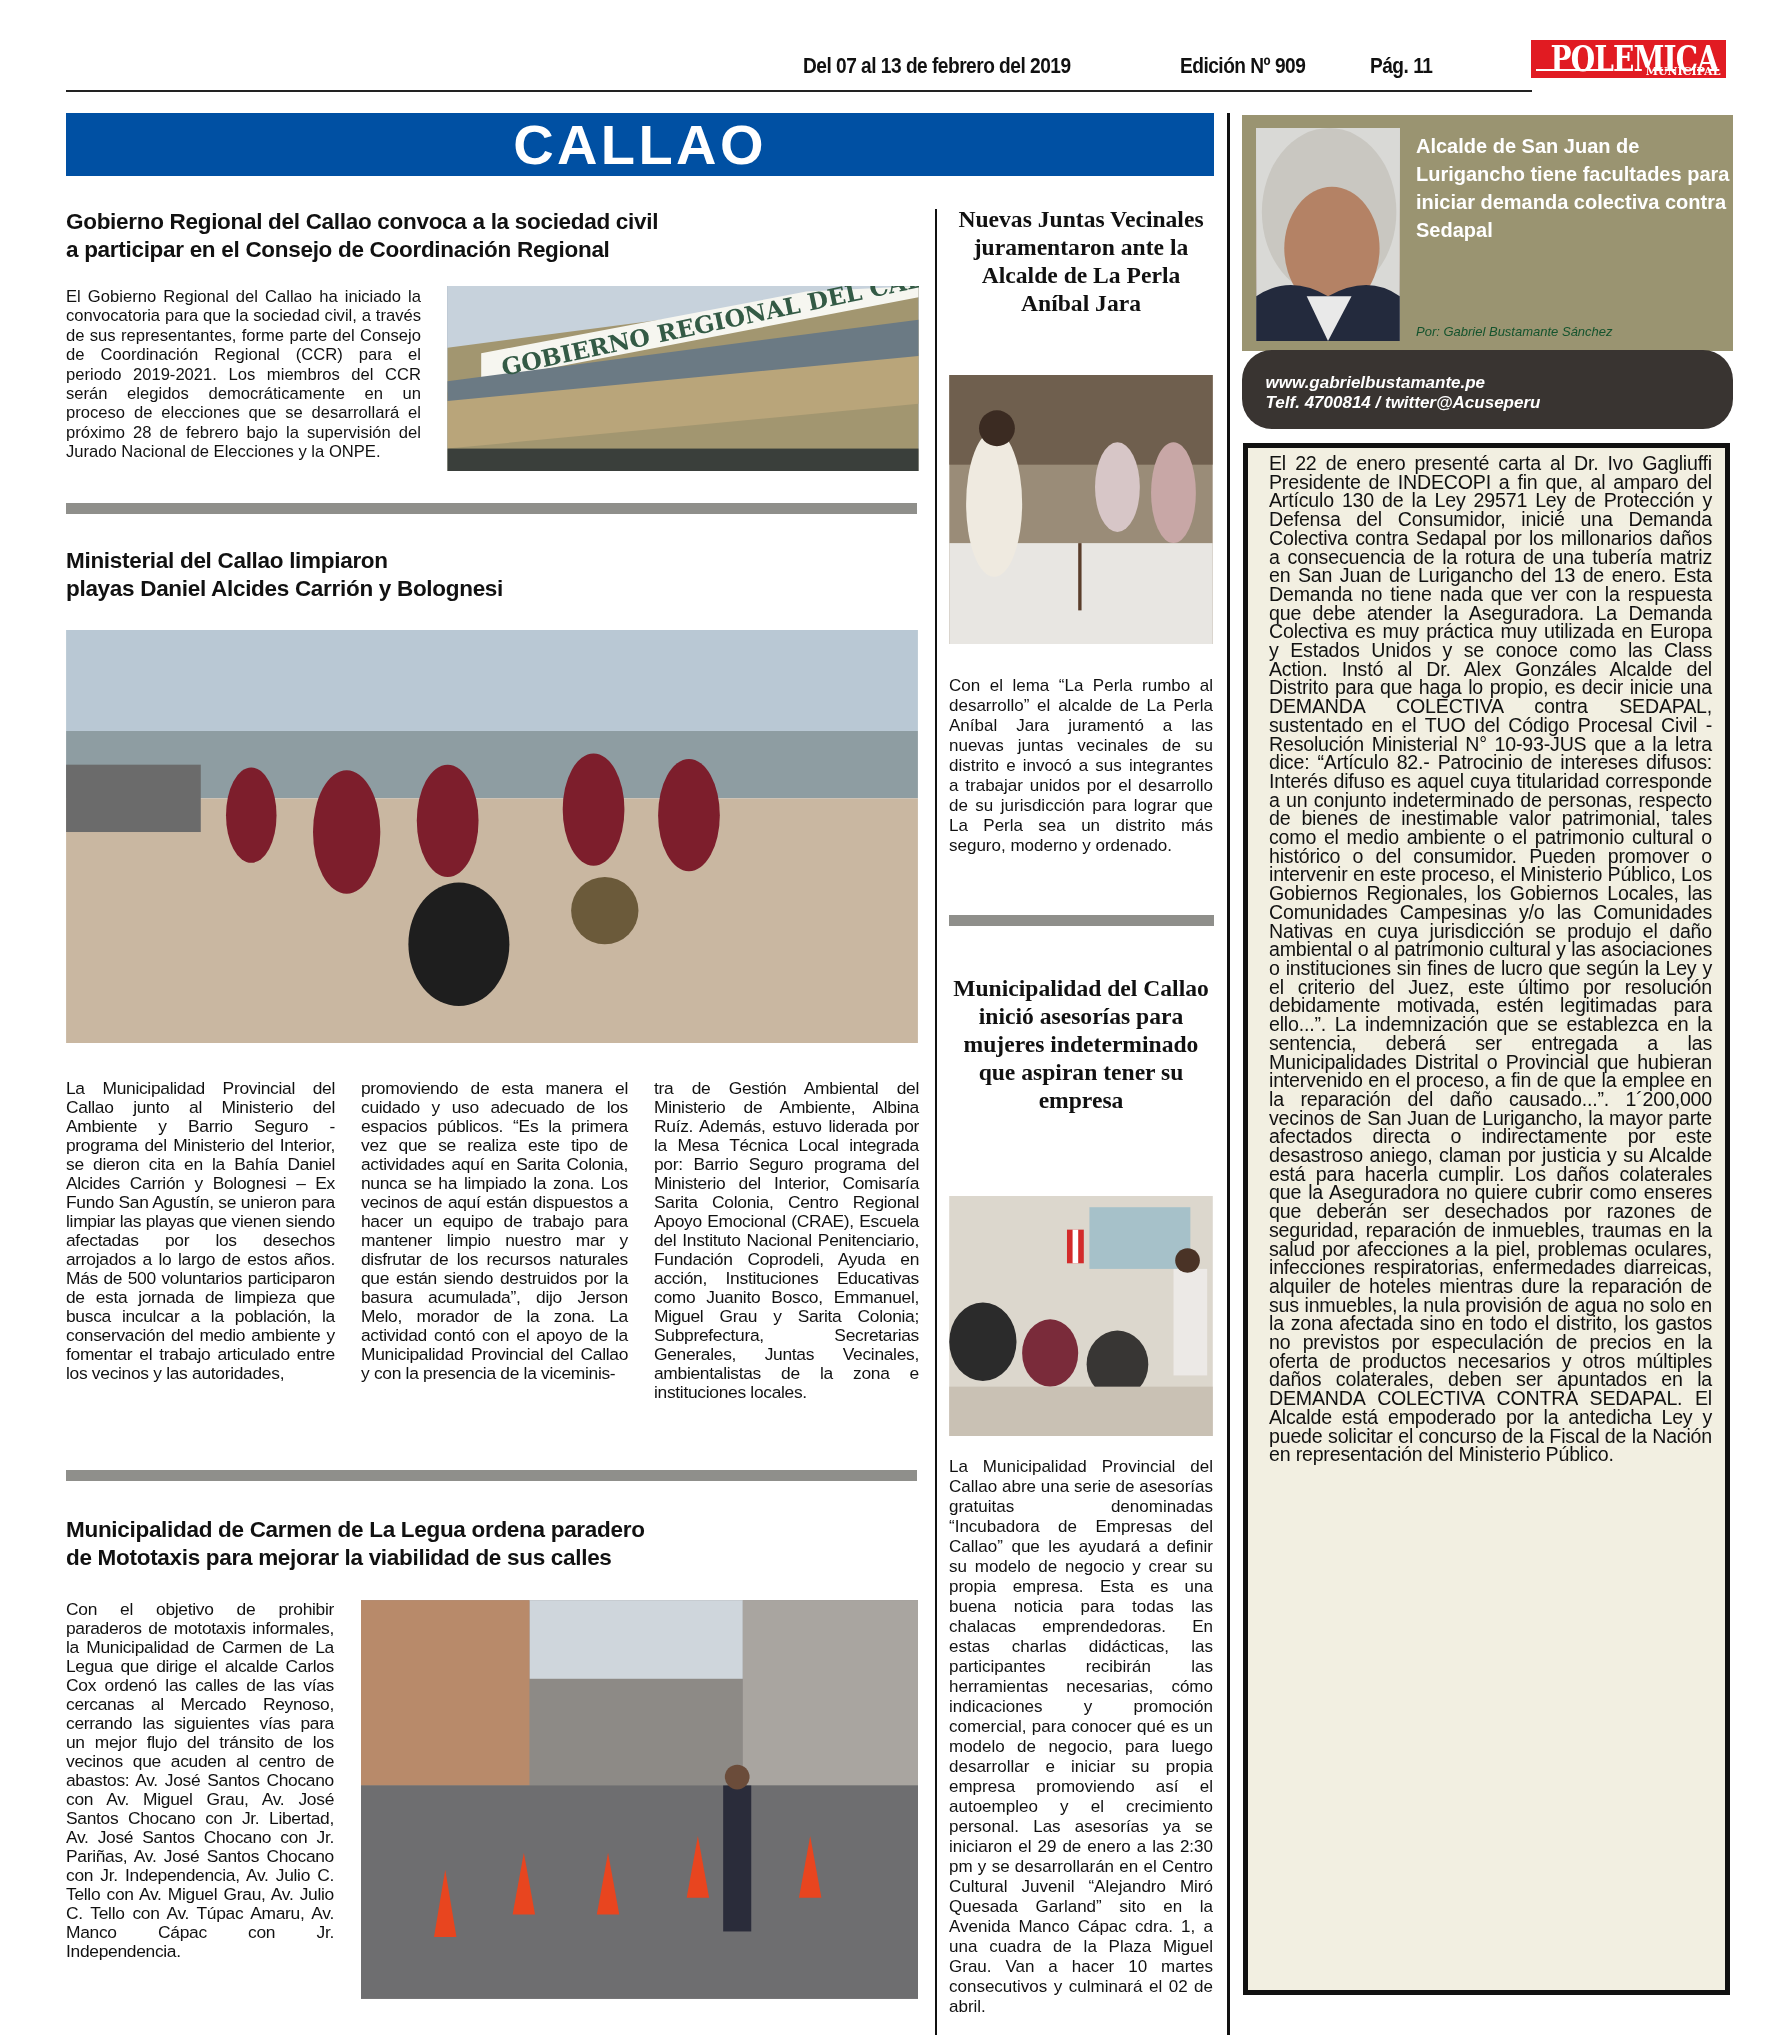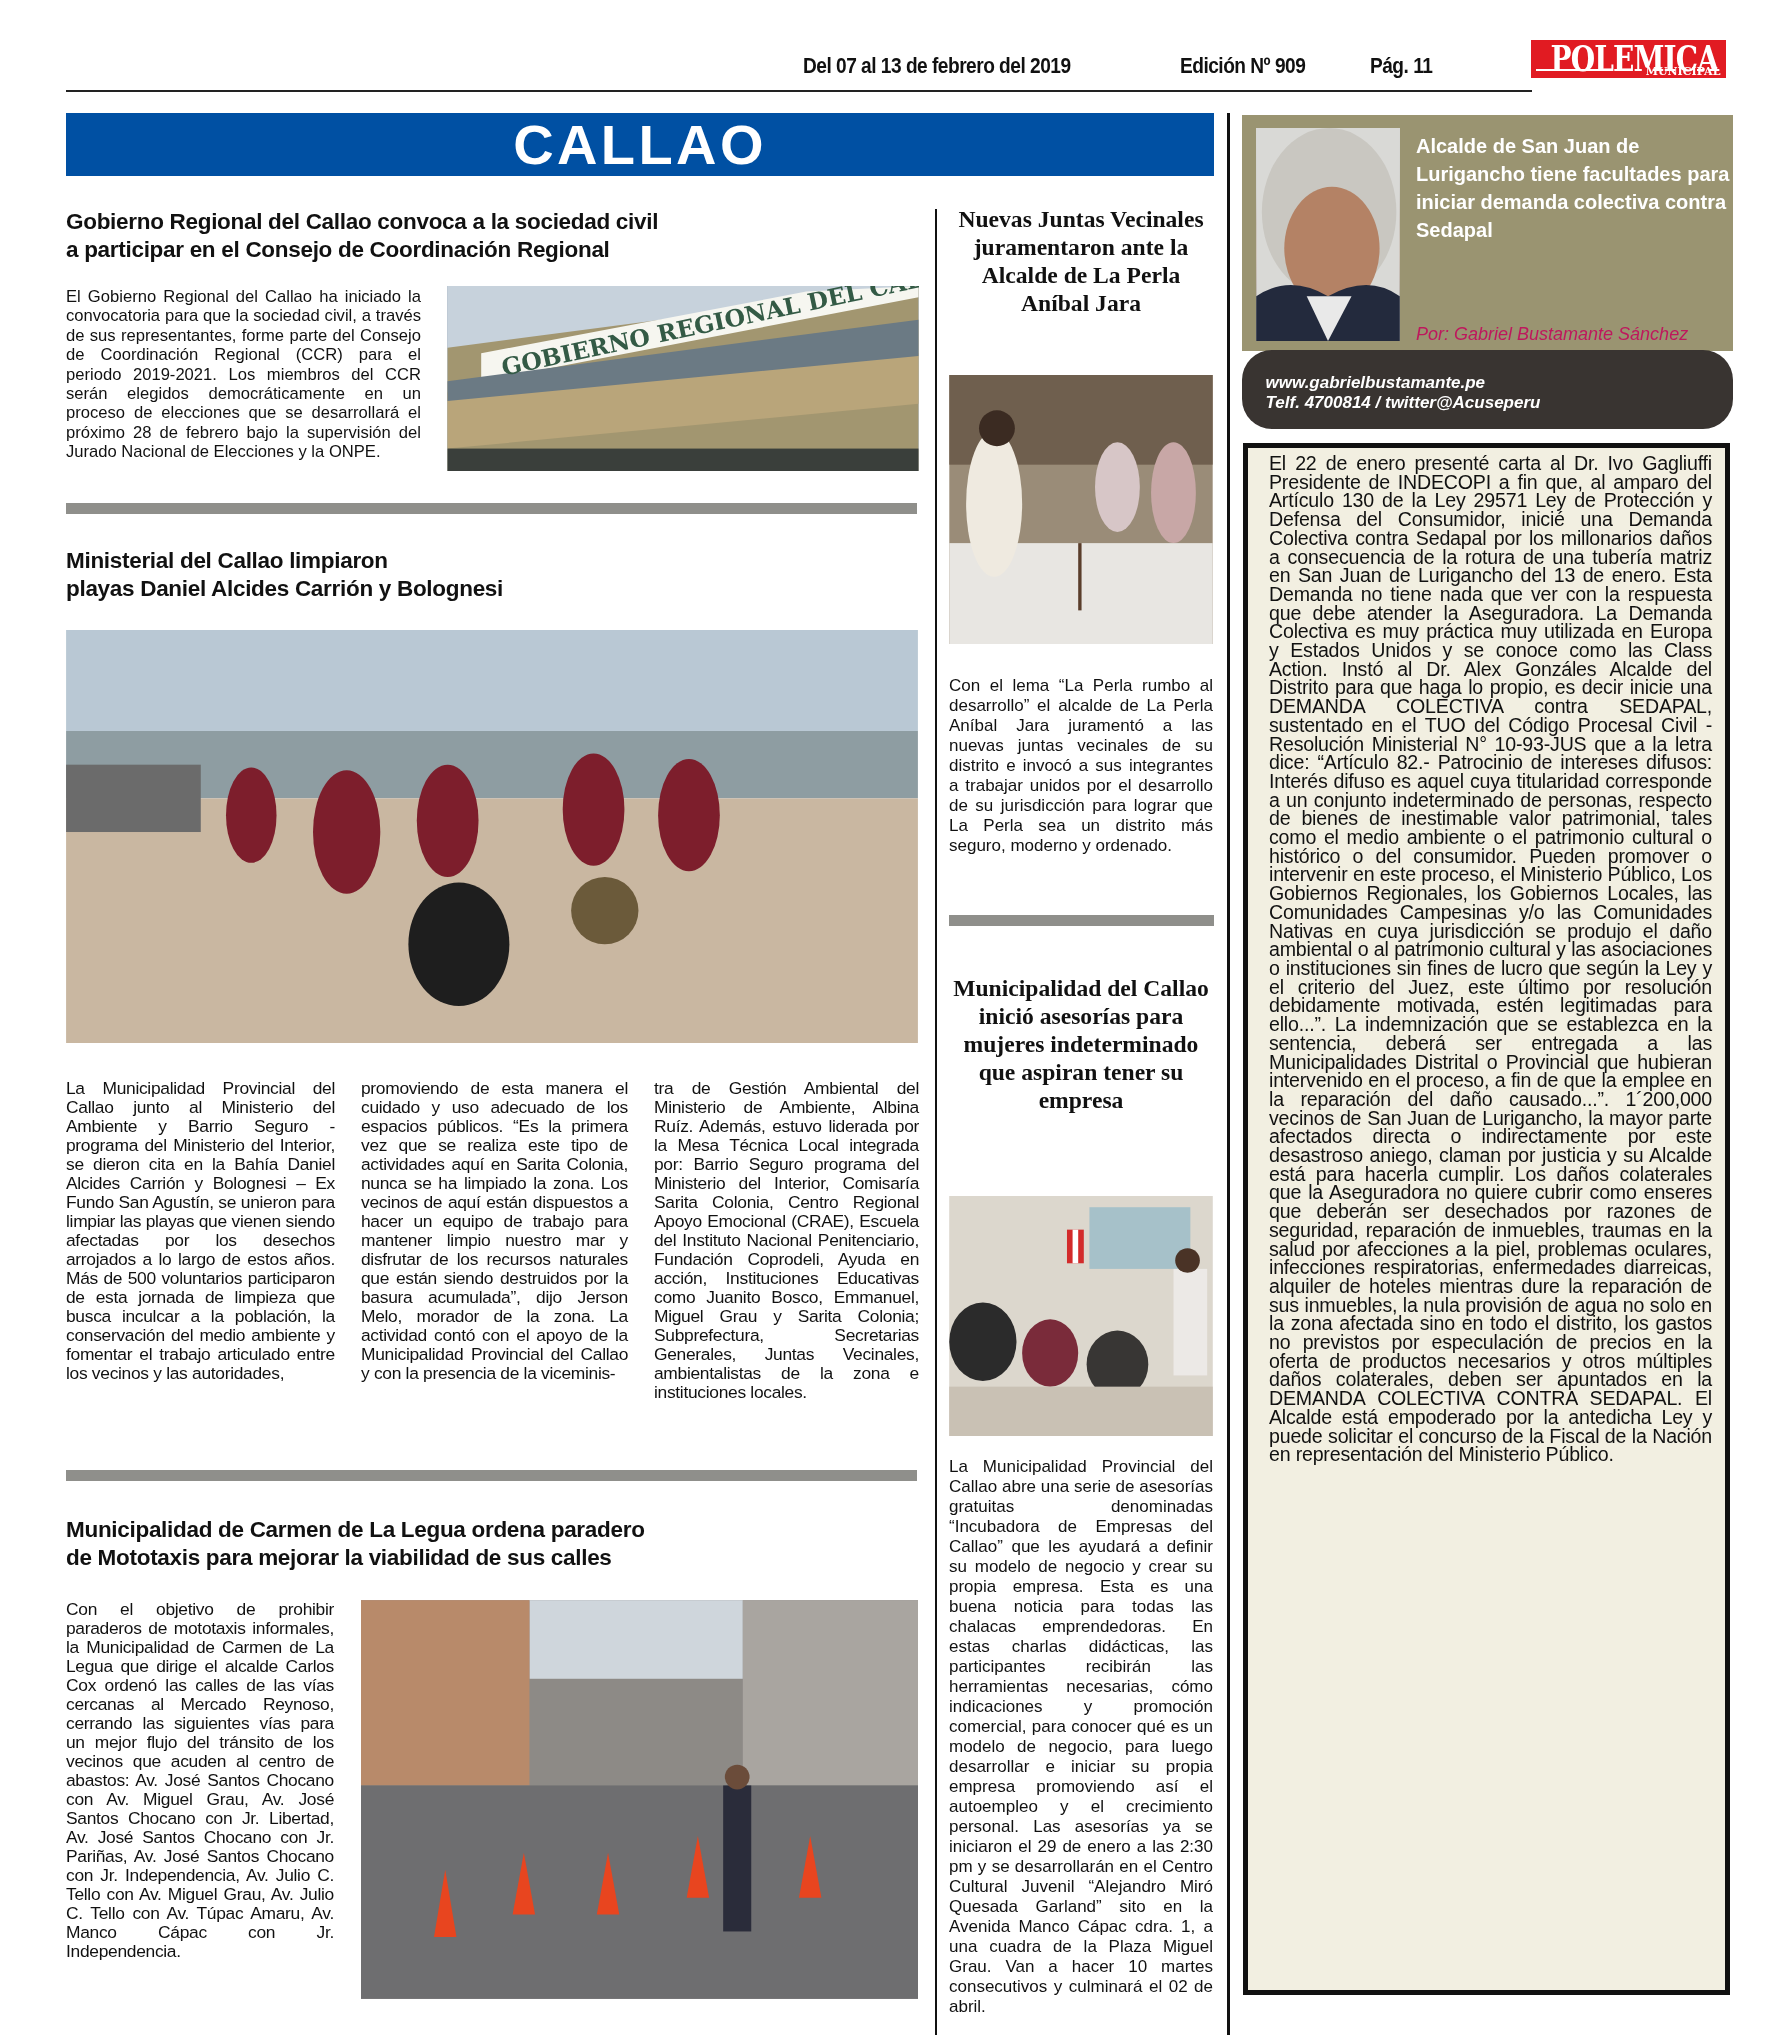--- a/index.html
+++ b/index.html
@@ -19,21 +19,21 @@
   .gray-bar { background: #8f8f8b; height: 11.2px; }
   .headline-narrow { font-family: "Liberation Sans", sans-serif; font-weight: bold; font-size: 22.5px; line-height: 28px; text-align:left; letter-spacing: -0.3px;}
   .headline-wide { font-family: Liberation Serif, serif; font-weight: 900; font-size: 23.6px; line-height: 28px; text-align:center; }
   .body-text { font-size: 16.6px; line-height: 19.4px; text-align: justify; hyphens: manual; }
   .body-narrow { font-size: 17.4px; line-height: 19px; text-align: justify; letter-spacing: -0.3px; }
   .photo { overflow: hidden; }
   
   .col-head { left: 1242px; top: 115px; width: 491px; height: 236px; background: #9a9471; }
   .col-photo { left: 1256px; top: 128px; width: 144px; height: 213px; background: linear-gradient(180deg,#d8d8d6 0%,#bfbdb8 30%,#a58a77 45%,#b08a70 60%,#7b5e4a 75%,#242b3c 88%,#2a3045 100%); }
   .col-title { left: 1416px; top: 132px; width: 314px; color: #fff; font-weight: bold; font-size: 20px; line-height: 28px; }
-  .col-byline { left: 1416px; top: 324px; color: #be185d; font-style: italic; font-size: 18px; }
+  .col-byline { left: 1416px; top: 324px; color: #14532d; font-style: italic; font-size: 13px; }
   .col-contact { left: 1242px; top: 350px; width: 491px; height: 79px; background: #393431; color: #fff; font-style: italic; font-weight: bold; font-size: 17px; line-height: 20px; border-radius: 30px; }
   .col-body-box { left: 1243px; top: 443px; width: 487px; height: 1552px; background: #f2efe1; border: 5.6px solid #111; box-sizing: border-box; }
   .col-body { left: 1269px; top: 454px; width: 443px; font-size: 19.6px; line-height: 18.7px; text-align: justify; letter-spacing: -0.2px; }
 </style>
 </head>
 <body>
 
 <div class="abs hdr-text" style="left:803px;">Del 07 al 13 de febrero del 2019</div>
 <div class="abs hdr-text" style="left:1180px;">Edición Nº 909</div>
 <div class="abs hdr-text" style="left:1370px;">Pág. 11</div>

